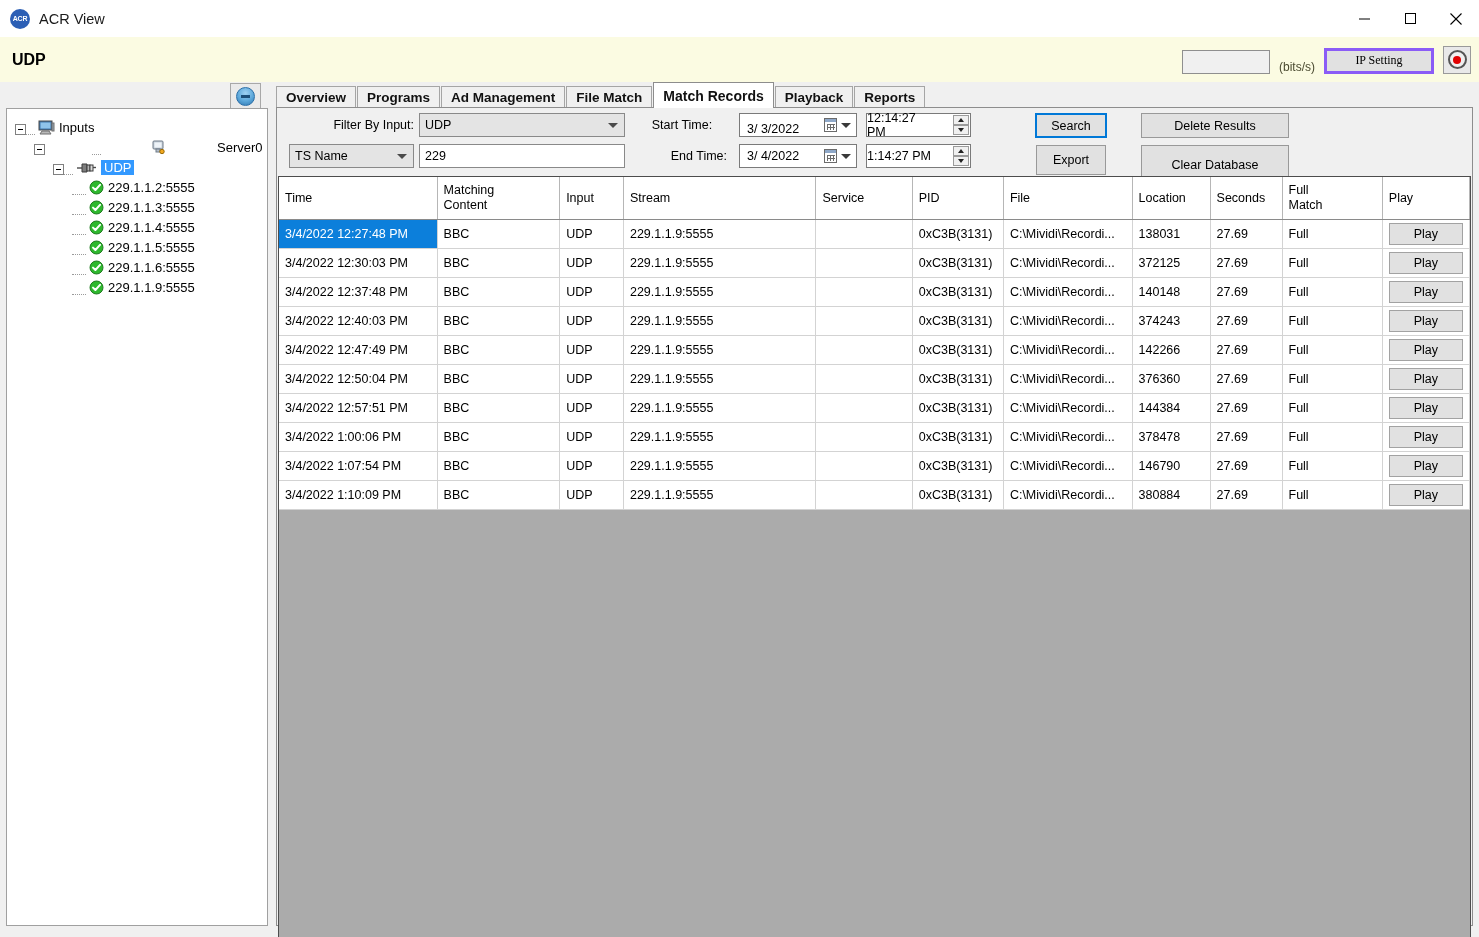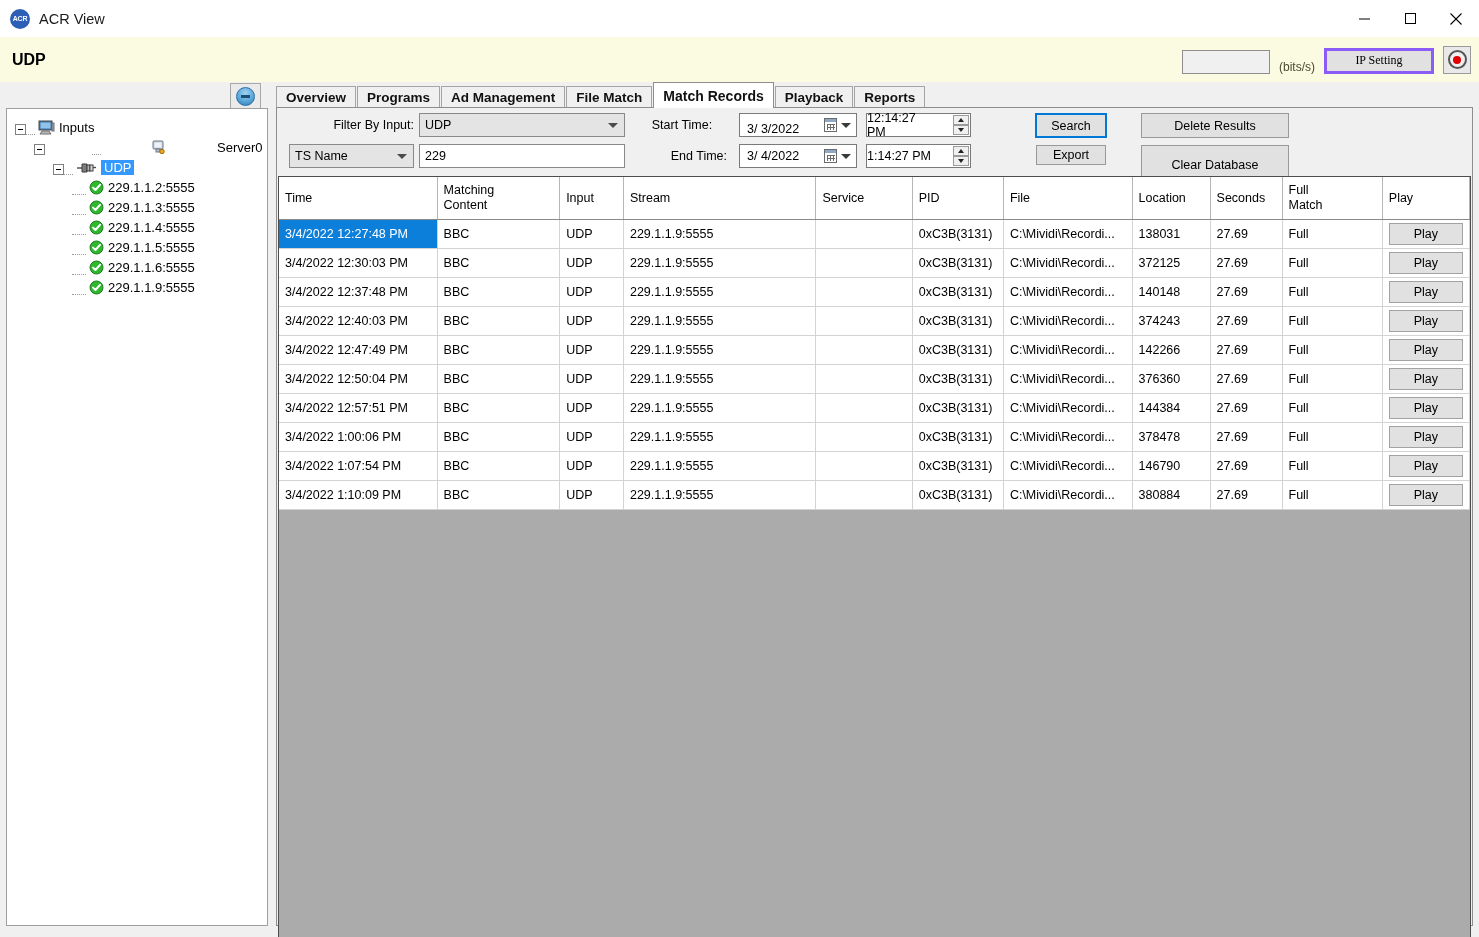--- a/index.html
+++ b/index.html
@@ -465,21 +465,21 @@
         <span>1:14:27 PM</span>
         <span class="upbtn">
             <i class="arr-u"></i>
           </span>
         <span class="dnbtn">
             <i class="arr-d"></i>
           </span>
       </div>
 
       <div class="btn focus" style="position:absolute;left:758px;top:5px;width:72px;height:25px;">Search</div>
-      <div class="btn" style="position:absolute;left:759px;top:37px;width:70px;height:20px;">Export</div>
+      <div class="btn" style="position:absolute;left:759px;top:37px;width:70px;height:30px;">Export</div>
       <div class="btn" style="position:absolute;left:864px;top:5px;width:148px;height:25px;">Delete Results</div>
       <div class="btn" style="position:absolute;left:864px;top:37px;width:148px;height:39px;">Clear Database</div>
     </div>
 
     <div id="gridwrap">
       <table class="grid">
         <colgroup>
           <col style="width:156px">
             <col style="width:121px">
             <col style="width:63px">

